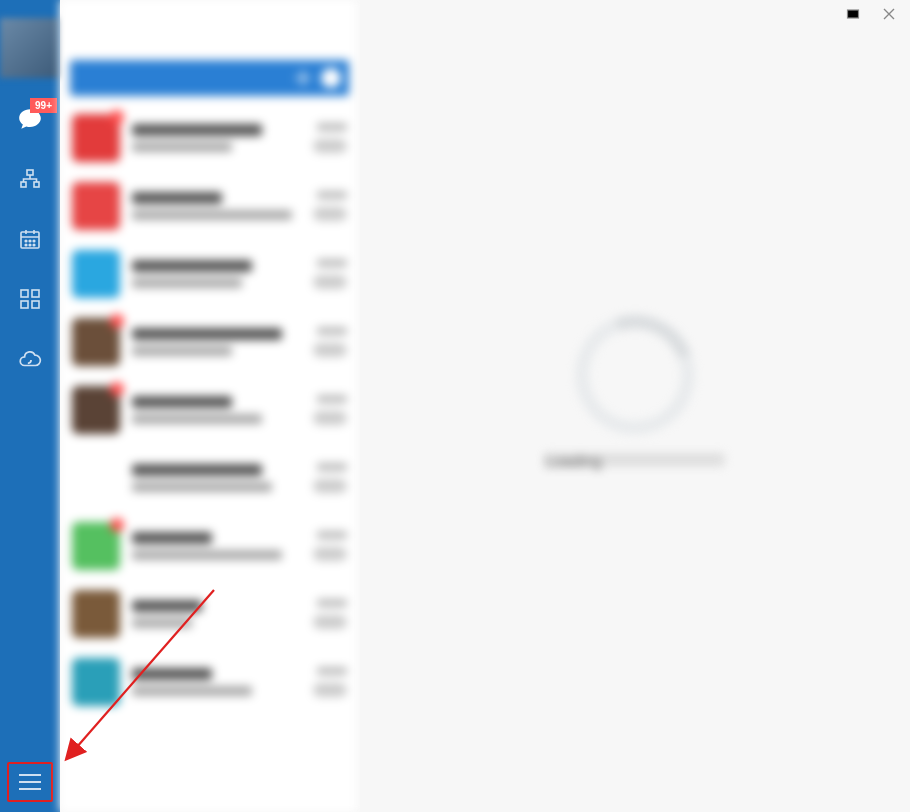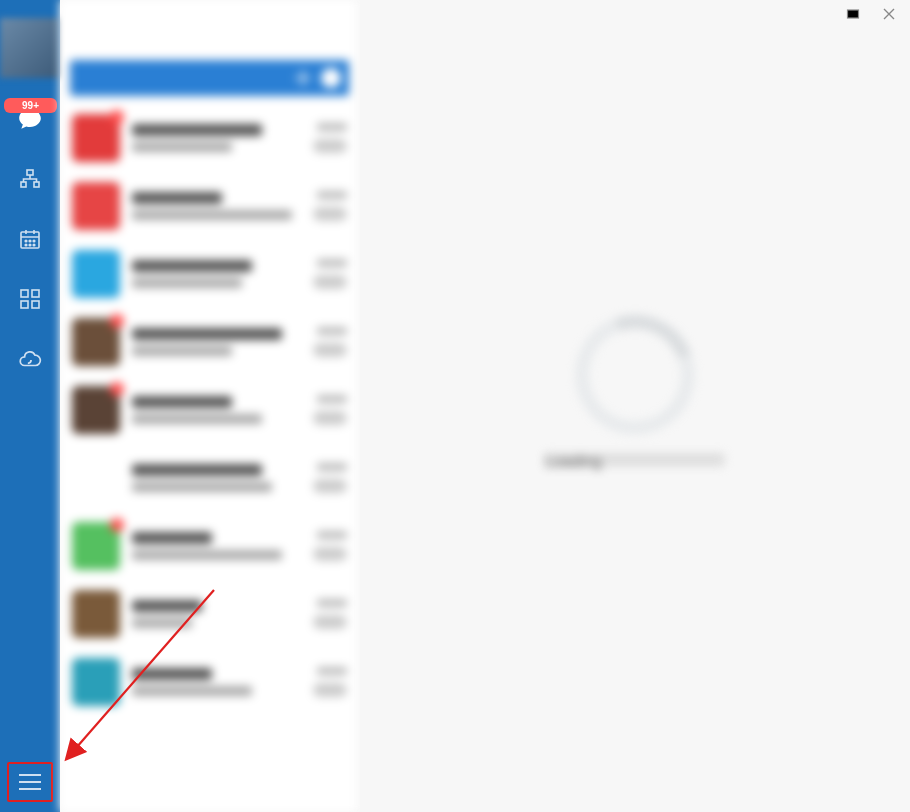--- a/index.html
+++ b/index.html
@@ -17,21 +17,21 @@
     background: linear-gradient(135deg,#6b8aa8,#3c5a78);
     filter: blur(3px);
   }
   .nav-icons { margin-top: 28px; display:flex; flex-direction:column; align-items:center; gap:34px; }
   .nav-icon { width: 26px; height: 26px; display:flex; align-items:center; justify-content:center; cursor:pointer; position:relative; }
   .nav-icon svg { stroke: #cfe0f1; fill: none; }
   .nav-icon.chat svg { fill:#ffffff; stroke:none; }
   .badge {
     position:absolute; top:-8px; right:-14px;
     background:#ff5b5b; color:#fff; font-size:10px; font-weight:600;
-    padding:1px 18px; border-radius:6px; line-height:13px;
+    padding:1px 5px; border-radius:0; line-height:13px;
   }
   .spacer { flex:1; }
   .menu-btn {
     width:46px; height:40px; margin-bottom:10px;
     border:2px solid #e02020; border-radius:2px;
     display:flex; align-items:center; justify-content:center; cursor:pointer;
   }
   .menu-btn .bars { display:flex; flex-direction:column; gap:5px; }
   .menu-btn .bars span { display:block; width:22px; height:2px; background:#cfe0f1; }
 

